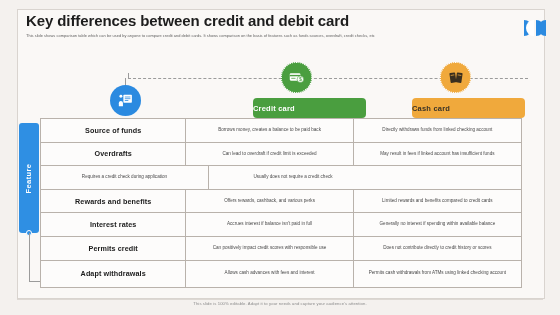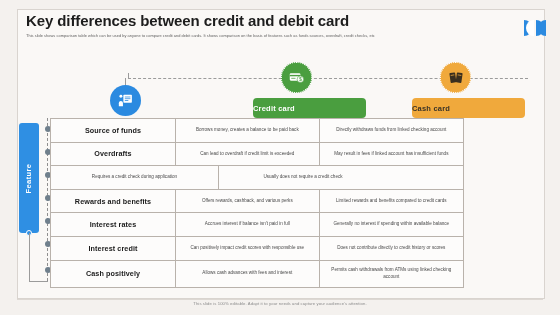--- a/index.html
+++ b/index.html
@@ -91,21 +91,21 @@
     position:absolute;left:47px;top:118px;width:1px;height:163px;
     border-left:1px dashed #8f8f8f;
   }
   .rail-dot{
     position:absolute;left:44.5px;width:6px;height:6px;border-radius:50%;
     background:#6f7f8c;
   }
 
   
   .table{
-    position:absolute;left:50px;top:118px;width:414px;
+    position:absolute;left:40px;top:118px;width:482px;
     border:1px solid #b9b2ab;border-bottom:none;background:#fdfcfb;
     box-sizing:border-box;
   }
   .row{
     display:flex;border-bottom:1px solid #b9b2ab;min-height:22.6px;
     align-items:stretch;
   }
   .cell{
     display:flex;align-items:center;justify-content:center;
     text-align:center;padding:2px 6px;box-sizing:border-box;
@@ -235,27 +235,27 @@
       <div class="cell c-debit">Limited rewards and benefits compared to credit cards</div>
     </div>
 
     <div class="row">
       <div class="cell c-feature">Interest rates</div>
       <div class="cell c-credit">Accrues interest if balance isn't paid in full</div>
       <div class="cell c-debit">Generally no interest if spending within available balance</div>
     </div>
 
     <div class="row">
-      <div class="cell c-feature">Interest credit</div>
+      <div class="cell c-feature">Permits credit</div>
       <div class="cell c-credit">Can positively impact credit scores with responsible use</div>
       <div class="cell c-debit">Does not contribute directly to credit history or scores</div>
     </div>
 
     <div class="row" style="min-height:26px;">
-      <div class="cell c-feature">Cash positively</div>
+      <div class="cell c-feature">Adapt withdrawals</div>
       <div class="cell c-credit">Allows cash advances with fees and interest</div>
       <div class="cell c-debit">Permits cash withdrawals from ATMs using linked checking account</div>
     </div>
 
   </div>
 
   <div class="footer-rule"></div>
   <div class="footer">This slide is 100% editable. Adapt it to your needs and capture your audience's attention.</div>
 
 </div>

